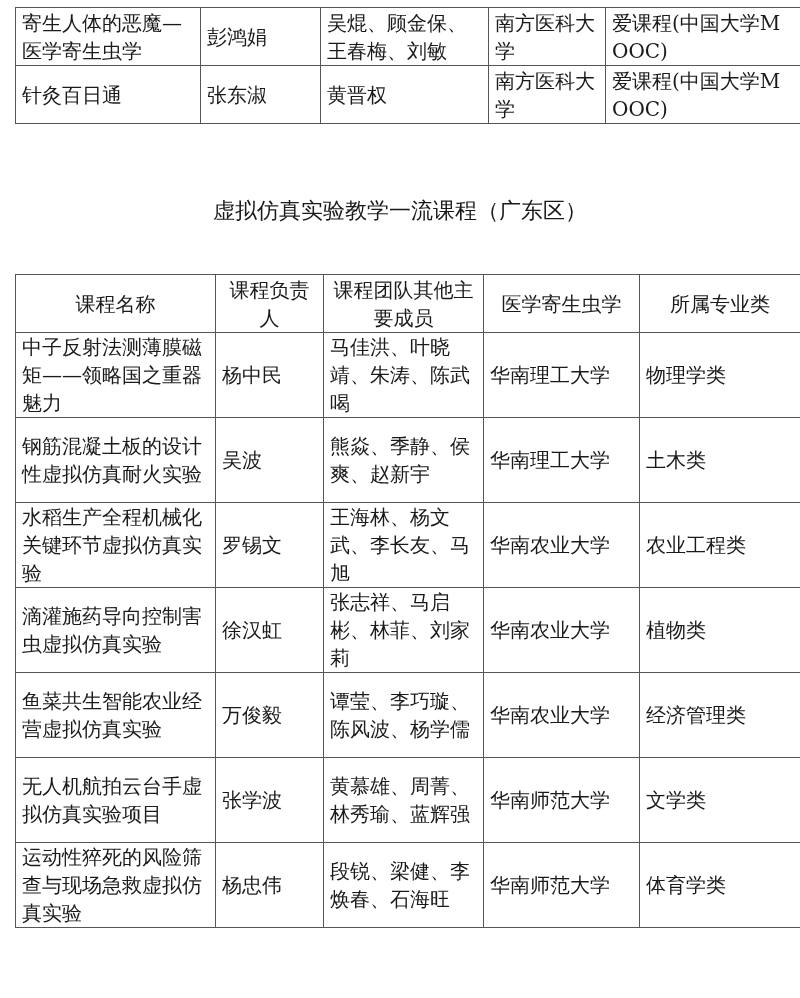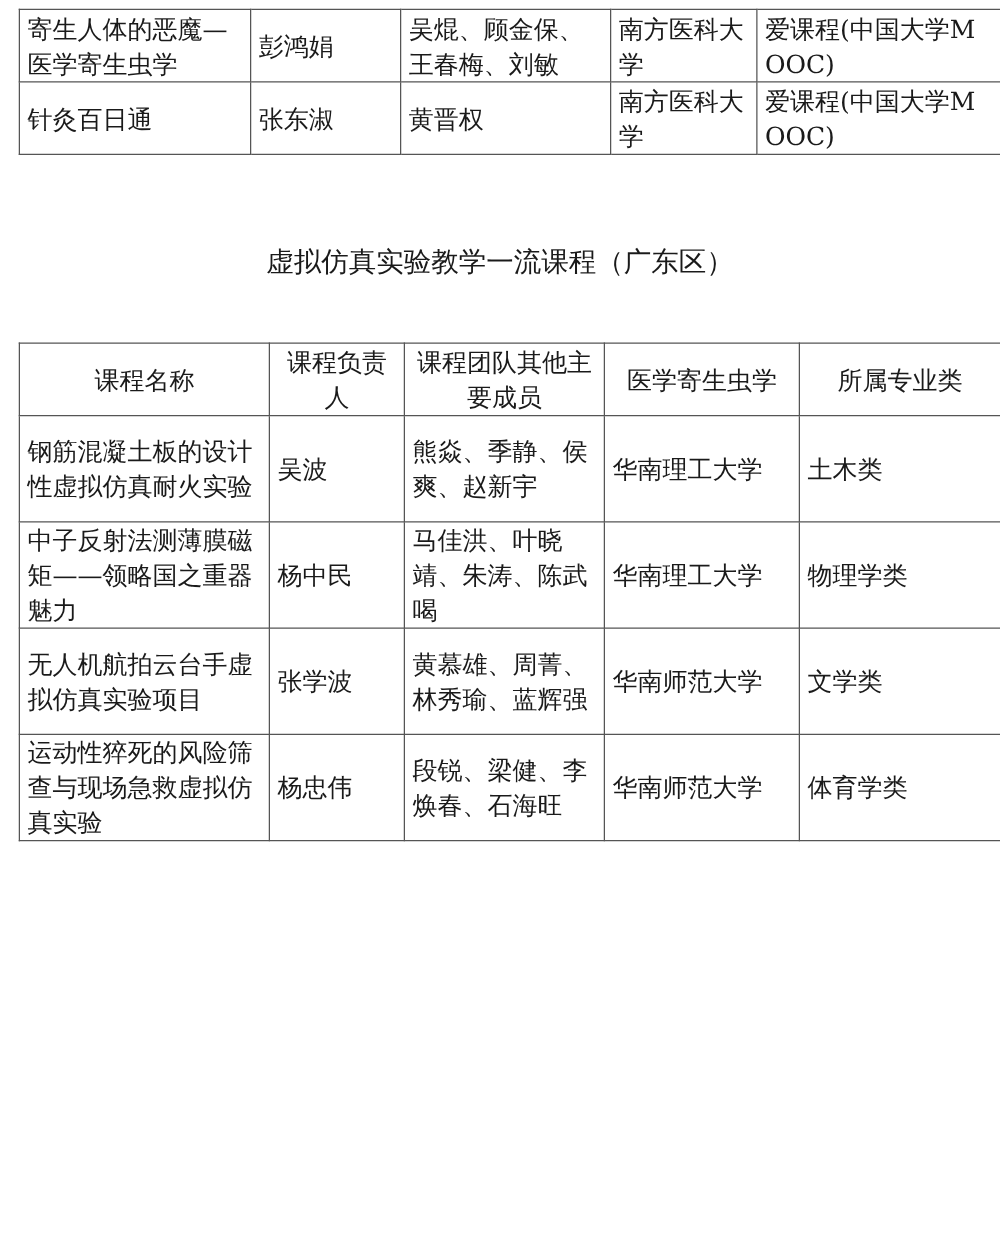--- a/index.html
+++ b/index.html
@@ -73,32 +73,53 @@
     <tr>
       <th>课程名称</th>
       <th>课程负责人</th>
       <th>课程团队其他主要成员</th>
       <th>医学寄生虫学</th>
       <th>所属专业类</th>
     </tr>
   </thead>
   <tbody>
     <tr>
+      <td>中子反射法测薄膜磁矩——领略国之重器魅力</td>
+      <td>杨中民</td>
+      <td>马佳洪、叶晓靖、朱涛、陈武喝</td>
+      <td>华南理工大学</td>
+      <td>物理学类</td>
+    </tr>
+    <tr>
       <td>钢筋混凝土板的设计性虚拟仿真耐火实验</td>
       <td>吴波</td>
       <td>熊焱、季静、侯爽、赵新宇</td>
       <td>华南理工大学</td>
       <td>土木类</td>
     </tr>
     <tr>
-      <td>中子反射法测薄膜磁矩——领略国之重器魅力</td>
-      <td>杨中民</td>
-      <td>马佳洪、叶晓靖、朱涛、陈武喝</td>
-      <td>华南理工大学</td>
-      <td>物理学类</td>
+      <td>水稻生产全程机械化关键环节虚拟仿真实验</td>
+      <td>罗锡文</td>
+      <td>王海林、杨文武、李长友、马旭</td>
+      <td>华南农业大学</td>
+      <td>农业工程类</td>
+    </tr>
+    <tr>
+      <td>滴灌施药导向控制害虫虚拟仿真实验</td>
+      <td>徐汉虹</td>
+      <td>张志祥、马启彬、林菲、刘家莉</td>
+      <td>华南农业大学</td>
+      <td>植物类</td>
+    </tr>
+    <tr>
+      <td>鱼菜共生智能农业经营虚拟仿真实验</td>
+      <td>万俊毅</td>
+      <td>谭莹、李巧璇、陈风波、杨学儒</td>
+      <td>华南农业大学</td>
+      <td>经济管理类</td>
     </tr>
     <tr>
       <td>无人机航拍云台手虚拟仿真实验项目</td>
       <td>张学波</td>
       <td>黄慕雄、周菁、林秀瑜、蓝辉强</td>
       <td>华南师范大学</td>
       <td>文学类</td>
     </tr>
     <tr>
       <td>运动性猝死的风险筛查与现场急救虚拟仿真实验</td>

